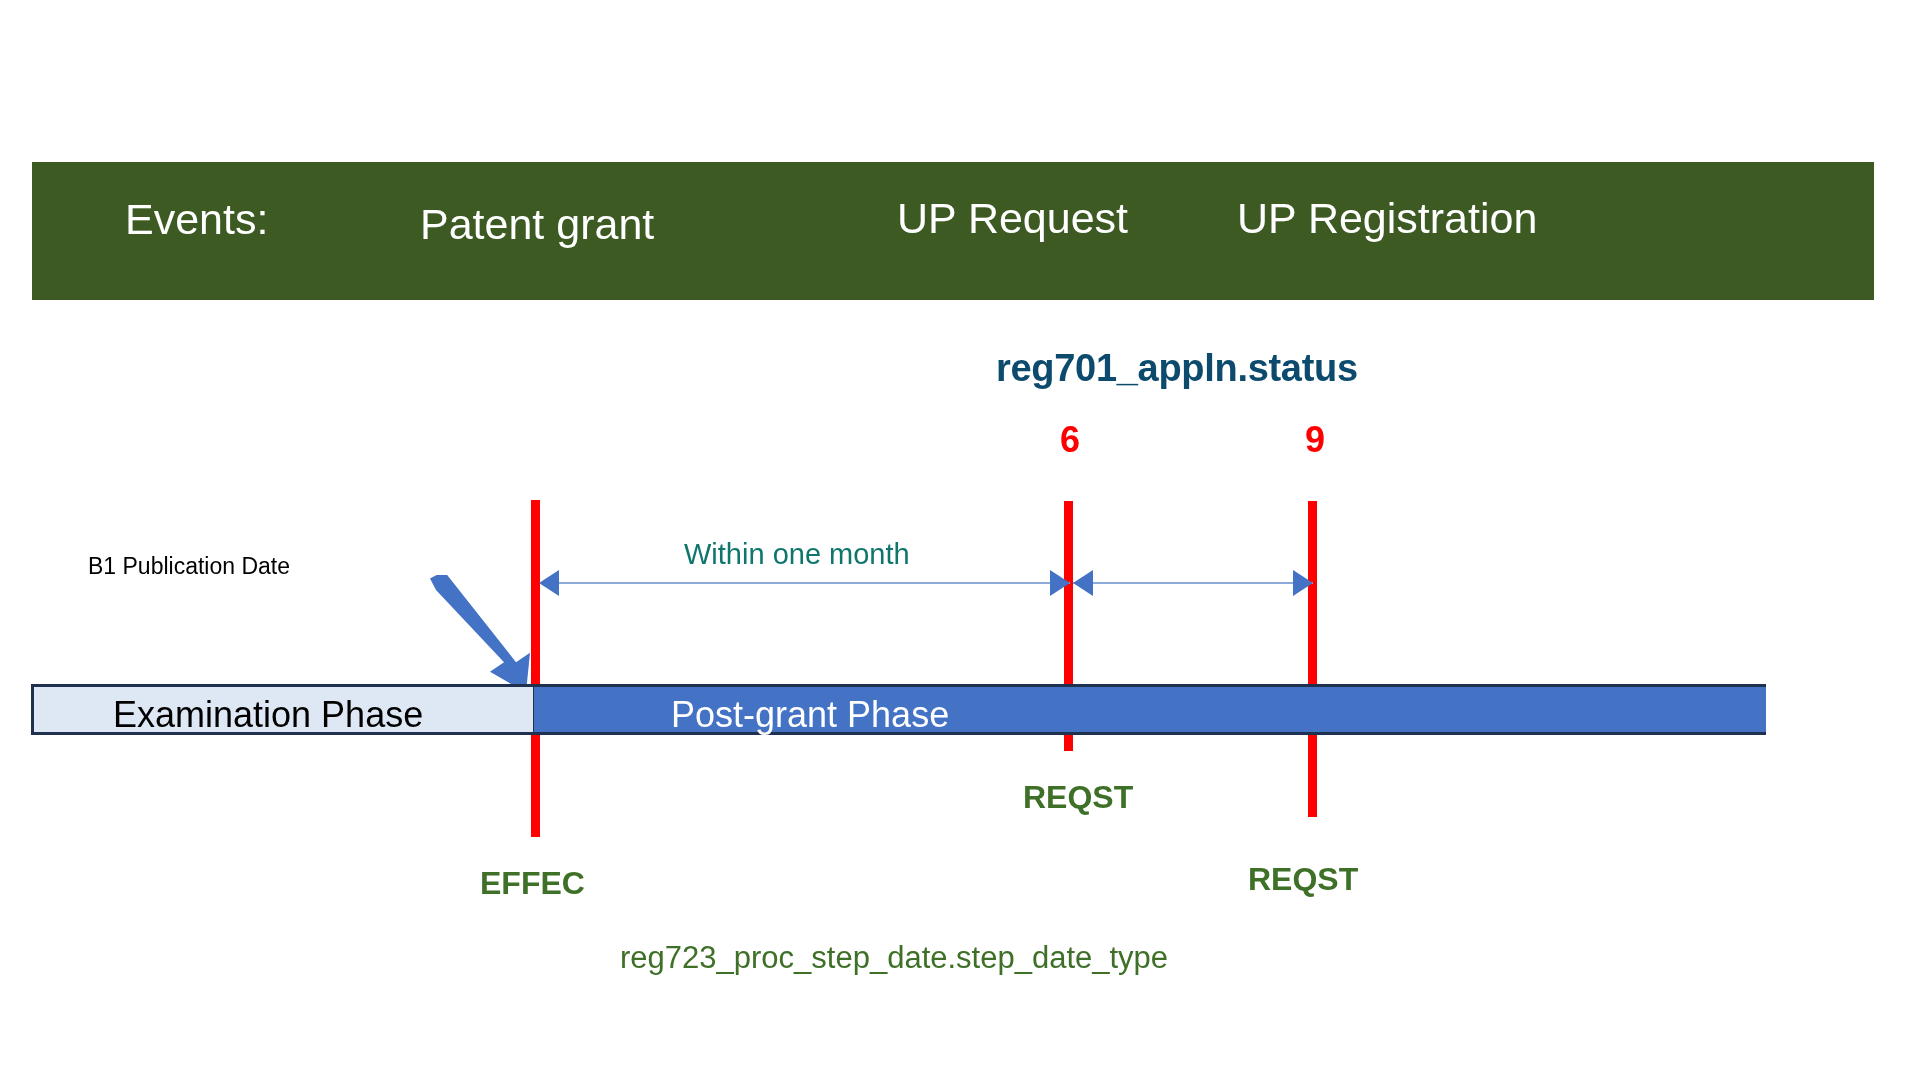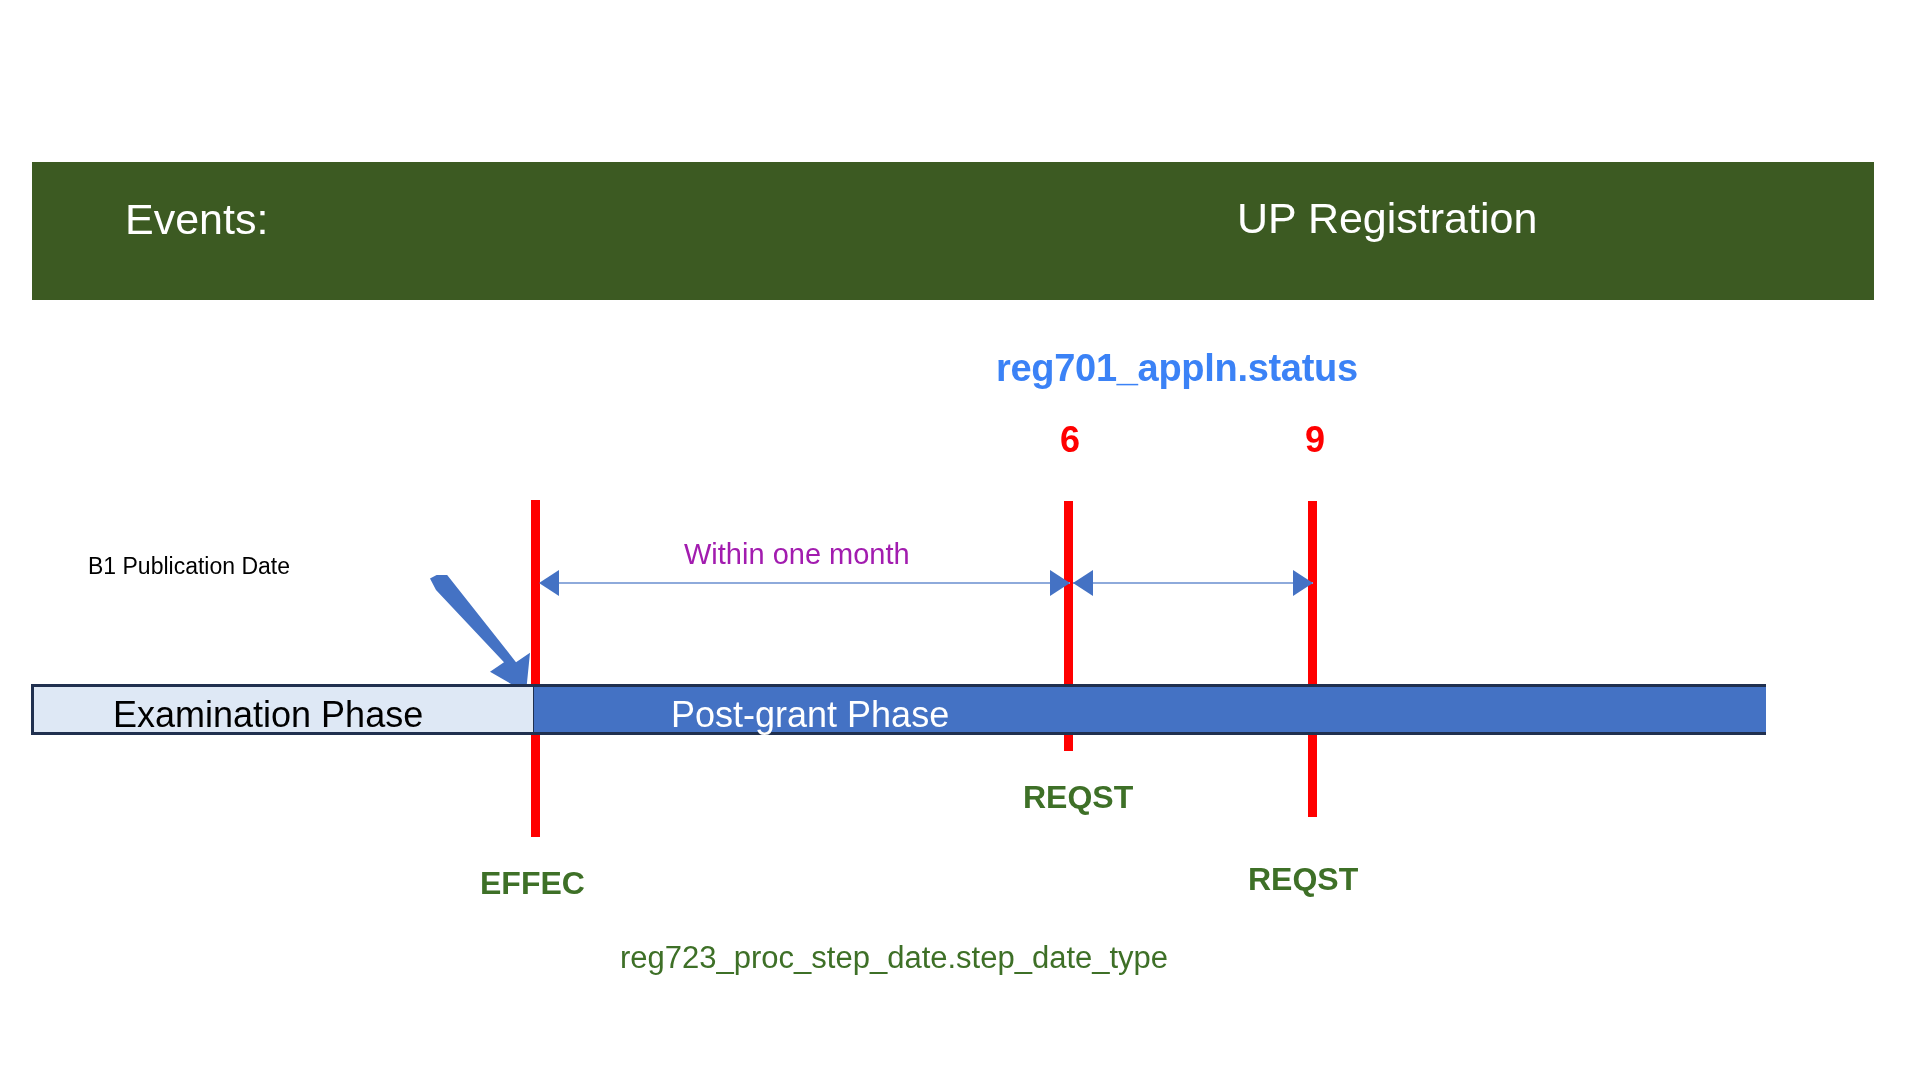--- a/index.html
+++ b/index.html
@@ -31,21 +31,21 @@
   }
   .ev-events   {left:125px; top:198px;}
   .ev-grant    {left:420px; top:203px;}
   .ev-request  {left:897px; top:197px;}
   .ev-registr  {left:1237px; top:197px;}
 
   
   .red-title{
     position:absolute;
     left:996px; top:347px;
-    color:#3b82f6;
+    color:#0c4a6e;
     font-size:38px;
     font-weight:bold;
     white-space:nowrap;
     letter-spacing:-0.3px;
   }
   .red-num{
     position:absolute;
     color:#FF0000;
     font-size:36px;
     font-weight:bold;
@@ -60,21 +60,21 @@
     width:9px;
     background:#FF0000;
   }
   .vline-1{left:531px; top:500px;  height:337px;}
   .vline-2{left:1064px; top:501px; height:250px;}
   .vline-3{left:1308px; top:501px; height:316px;}
 
   
   .meas-label{
     position:absolute;
-    color:#a21caf;
+    color:#0f766e;
     font-size:29px;
     white-space:nowrap;
   }
   .meas-within{left:684px; top:538px;}
 
   .arrow-line{
     position:absolute;
     height:2px;
     background:#8EAADB;
     top:582px;
@@ -171,21 +171,23 @@
 </style>
 </head>
 <body>
 
 <div class="stage">
 
   <div class="events-banner"></div>
 
   <div class="events-label ev-events">Events:</div>
 
-
+  <div class="events-label ev-grant">Patent grant</div>
+
+  <div class="events-label ev-request">UP Request</div>
 
   <div class="events-label ev-registr">UP Registration</div>
 
   <div class="red-title">reg701_appln.status</div>
 
   <div class="red-num red-num-6">6</div>
 
   <div class="red-num red-num-9">9</div>
 
   <div class="vline vline-1"></div>

